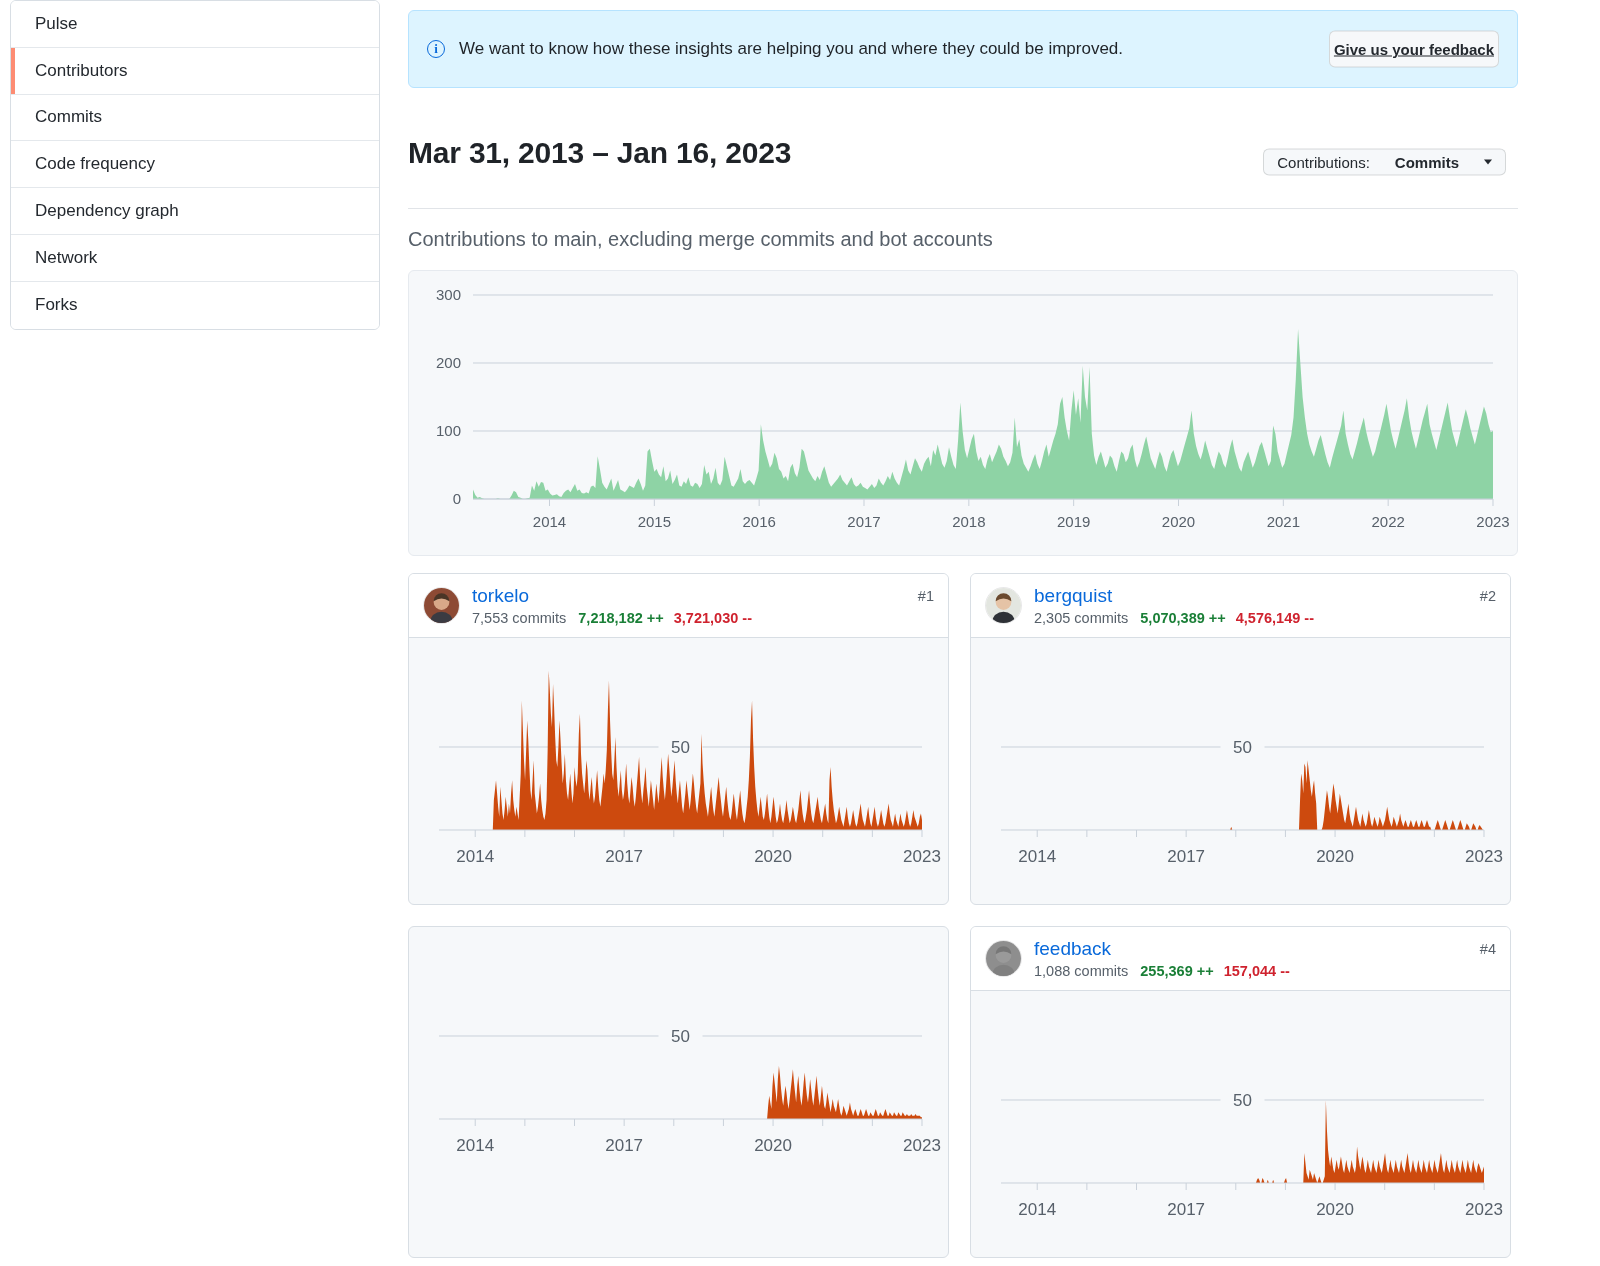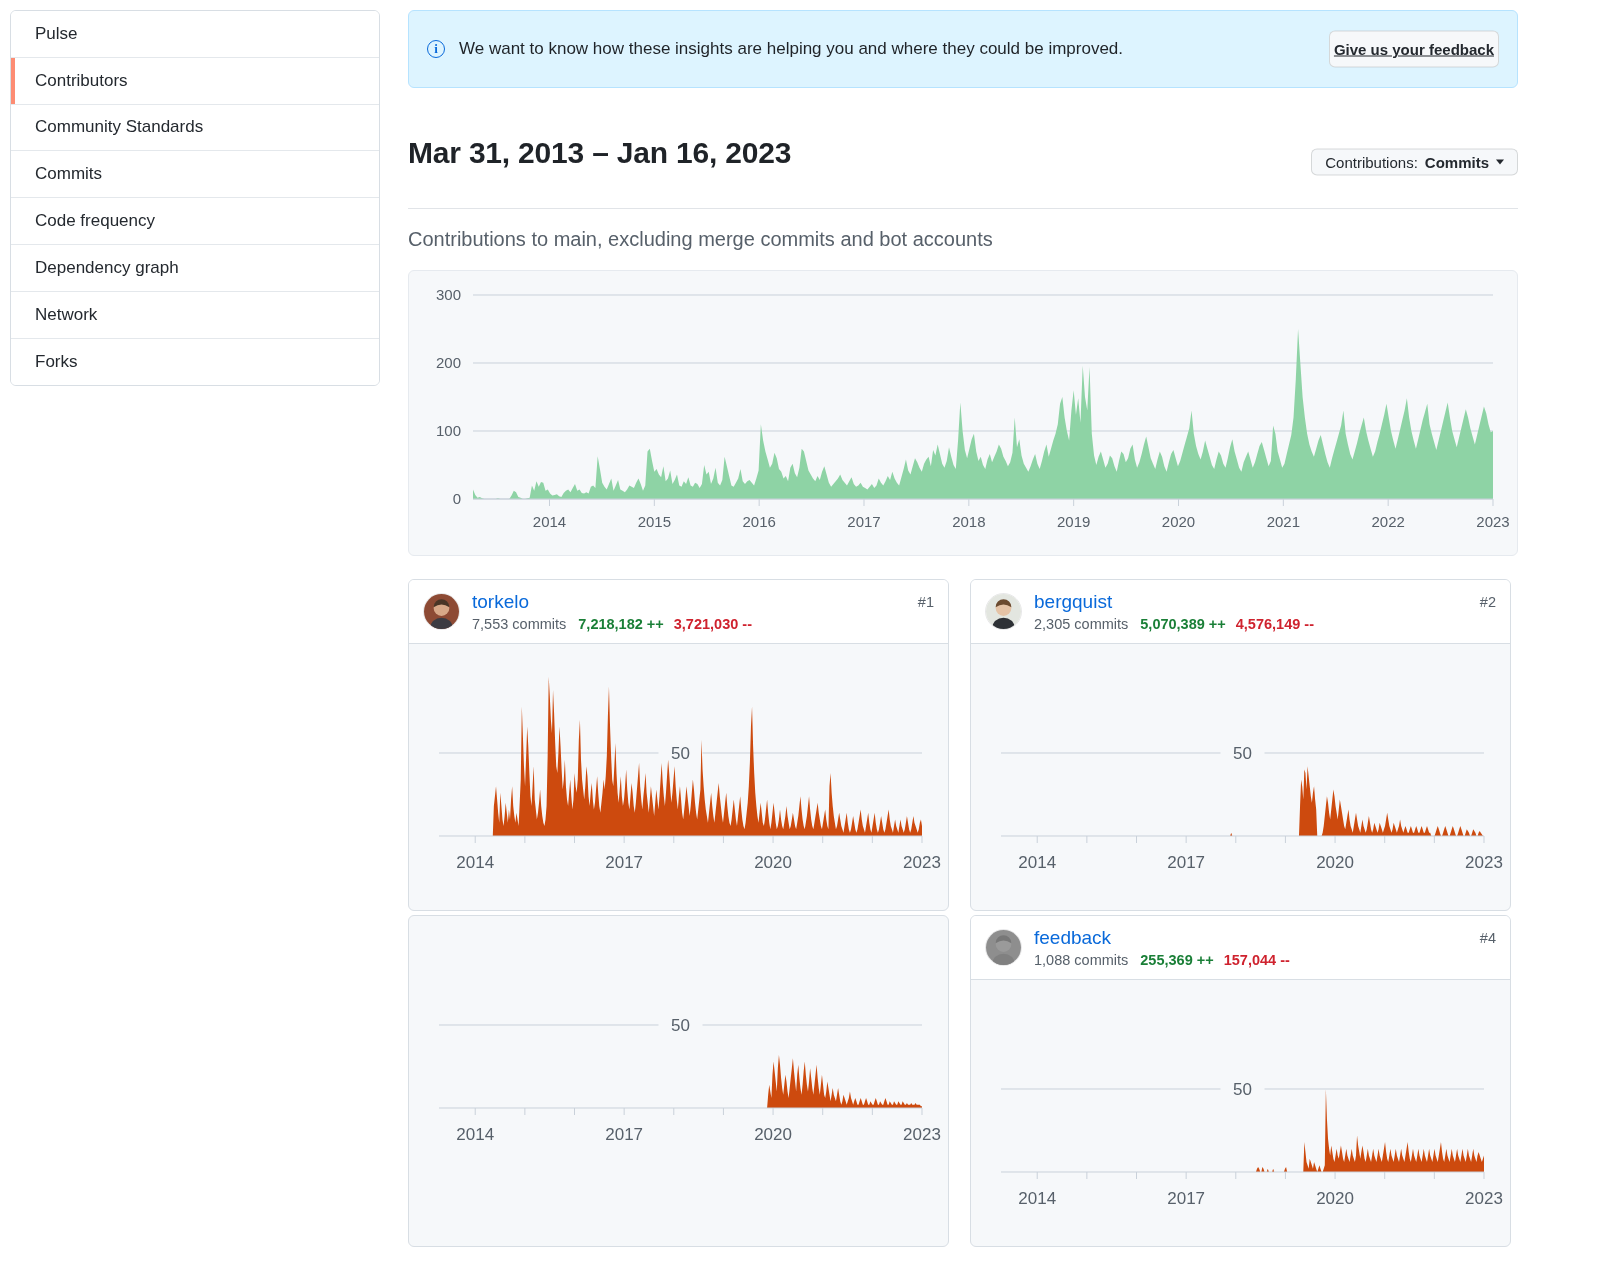--- a/index.html
+++ b/index.html
@@ -8,21 +8,21 @@
     width: 1600px; height: 1266px;
     background: #ffffff;
     font-family: "Liberation Sans", sans-serif;
     color: #24292f;
     overflow: hidden;
   }
   .page { position: relative; width: 1600px; height: 1266px; }
 
   
   .sidebar {
-    position: absolute; left: 10px; top: 10px;
+    position: absolute; left: 10px; top: 0;
     width: 370px;
     border: 1px solid #d8dee4;
     border-radius: 6px;
     background: #ffffff;
     overflow: hidden;
   }
   .side-item {
     position: relative;
     height: 46.8px;
     display: flex; align-items: center;
@@ -76,28 +76,28 @@
 
   .head-row {
     position: relative;
     margin-top: 28px;
     padding-bottom: 18px;
     border-bottom: 1px solid #e1e4e8;
     display: flex; align-items: center;
   }
   .head-title { font-size: 30px; font-weight: 600; color: #1f2328; letter-spacing: -0.2px; }
   .contrib-select {
-    position: absolute; right: 0; top: 50%; transform: translateY(-50%);
+    position: absolute; right: 12px; top: 50%; transform: translateY(-50%);
     background: #f6f8fa;
     border: 1px solid rgba(27,31,36,0.15);
     border-radius: 6px;
     padding: 4px 13px;
     font-size: 15px; color: #24292f;
     cursor: pointer; white-space: nowrap;
-    display: flex; align-items: center; gap: 7px;
+    display: flex; align-items: center; gap: 25px;
   }
   .contrib-select .sel-strong { font-weight: 600; }
   .caret {
     width: 0; height: 0;
     border-left: 4.5px solid transparent;
     border-right: 4.5px solid transparent;
     border-top: 5px solid #24292f;
     display: inline-block;
   }
 
@@ -109,24 +109,24 @@
     background: #f6f8fa;
     border: 1px solid #e6eaef;
     border-radius: 6px;
     height: 286px;
     position: relative;
   }
   .bigchart svg { display: block; }
 
   
   .cards {
-    margin-top: 23px;
+    margin-top: 17px;
     display: grid;
     grid-template-columns: 541px 541px;
-    gap: 4px 21px;
+    gap: 21px 21px;
   }
   .card {
     border: 1px solid #d8dee4;
     border-radius: 6px;
     background: #f6f8fa;
     overflow: hidden;
     height: 332px;
     display: flex; flex-direction: column;
   }
   .card-head {
@@ -161,23 +161,20 @@
 <body>
 
 <div class="page">
 
   <nav class="sidebar" id="sidebar">
       <div class="side-item">
         <span>Pulse</span>
       </div>
       <div class="side-item active">
         <span>Contributors</span>
-      </div>
-      <div class="side-item">
-        <span>Community Standards</span>
       </div>
       <div class="side-item">
         <span>Commits</span>
       </div>
       <div class="side-item">
         <span>Code frequency</span>
       </div>
       <div class="side-item">
         <span>Dependency graph</span>
       </div>

